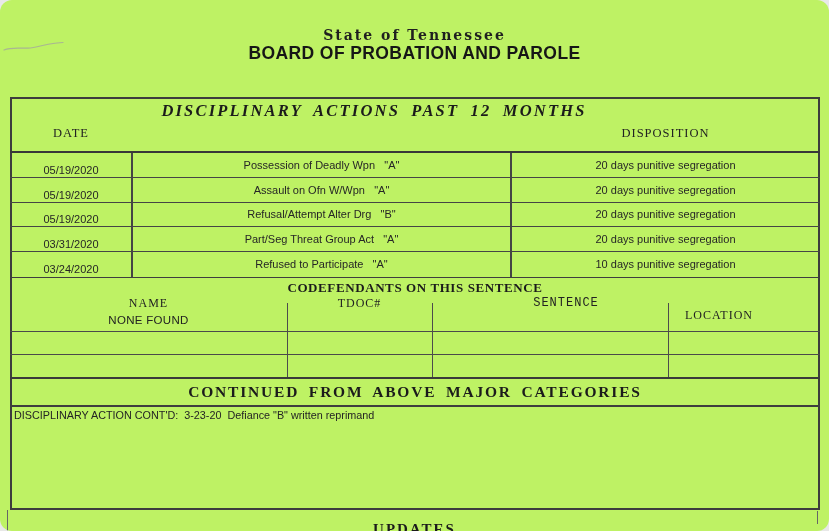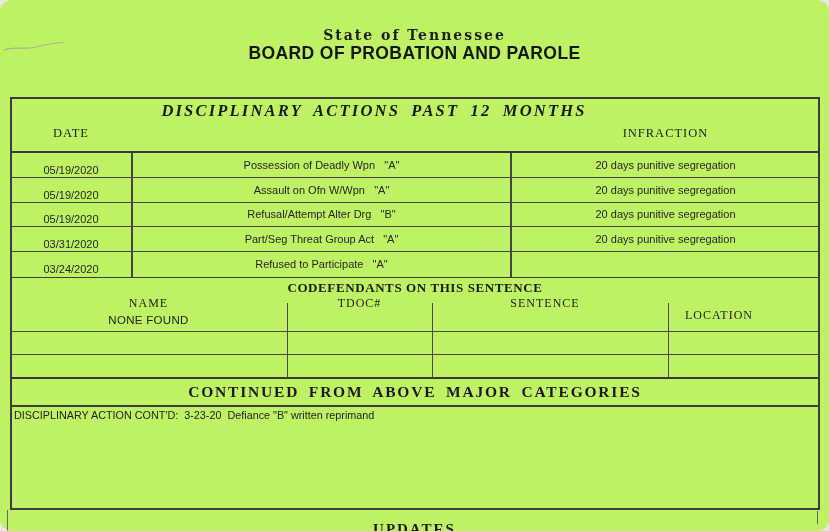--- a/index.html
+++ b/index.html
@@ -48,21 +48,21 @@
   .v-date{left:131px;top:153px;height:124px;}
   .v-disp{left:510px;top:153px;height:124px;}
   .row5-sep{left:10px;top:277px;width:810px;height:1.4px;}
 
   
   .codef-title{left:10px;top:280px;width:810px;font-weight:bold;font-size:13px;
     letter-spacing:.6px;color:#1b1b1b;}
   .codef-label{top:296px;font-size:12px;letter-spacing:1px;color:#222;}
   .cl-name{left:10px;width:277px;}
   .cl-tdoc{left:287px;width:145px;}
-  .cl-sentence{left:427px;width:236px;}
+  .cl-sentence{left:448px;width:236px;font-family:Liberation Mono, monospace;}
   .cl-location{left:643px;width:152px;margin-top:12px;}
   .codef-none{left:10px;top:314px;width:277px;font-size:11.5px;color:#222;letter-spacing:.3px;}
   .cf-l1{left:10px;top:331px;width:810px;height:1.3px;background:#4a4a4a;}
   .cf-l2{left:10px;top:354px;width:810px;height:1.3px;background:#4a4a4a;}
   .cf-l3{left:10px;top:377px;width:810px;height:2px;background:#3a3a3a;}
   .cf-v{top:303px;height:74px;width:1.3px;background:#4c4c4c;}
   .cf-v1{left:287px;}
   .cf-v2{left:432px;}
   .cf-v3{left:668px;}
 
@@ -92,21 +92,21 @@
   </svg>
 
   <div class="abs center hdr-state">State of Tennessee</div>
   <div class="abs center hdr-board">BOARD OF PROBATION AND PAROLE</div>
 
   <div class="abs main-box"></div>
 
   <div class="abs center serif disc-title">DISCIPLINARY ACTIONS PAST 12 MONTHS</div>
 
   <div class="abs center serif colhdr ch-date">DATE</div>
-  <div class="abs center serif colhdr ch-disposition">INFRACTION</div>
+  <div class="abs center serif colhdr ch-disposition">DISPOSITION</div>
 
   <div class="abs hdr-sep"></div>
 
   <div class="abs disc-rows">
     <div class="disc-row">
       <div class="c-date">05/19/2020</div>
       <div class="c-infraction">Possession of Deadly Wpn   "A"</div>
       <div class="c-disposition">20 days punitive segregation</div>
     </div>
     <div class="disc-row">
@@ -120,20 +120,21 @@
       <div class="c-disposition">20 days punitive segregation</div>
     </div>
     <div class="disc-row">
       <div class="c-date">03/31/2020</div>
       <div class="c-infraction">Part/Seg Threat Group Act   "A"</div>
       <div class="c-disposition">20 days punitive segregation</div>
     </div>
     <div class="disc-row">
       <div class="c-date">03/24/2020</div>
       <div class="c-infraction">Refused to Participate   "A"</div>
+      <div class="c-disposition">10 days punitive segregation</div>
     </div>
   </div>
   <div class="abs vline v-date"></div>
   <div class="abs vline v-disp"></div>
   <div class="abs hline row5-sep"></div>
 
   <div class="abs center serif codef-title">CODEFENDANTS ON THIS SENTENCE</div>
 
   <div class="abs center serif codef-label cl-tdoc">TDOC#</div>
   <div class="abs center serif codef-label cl-name">NAME</div>

